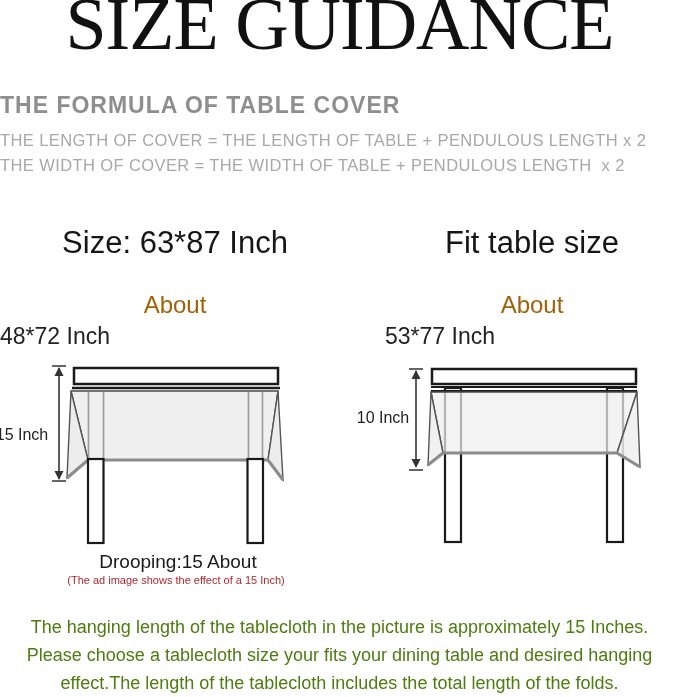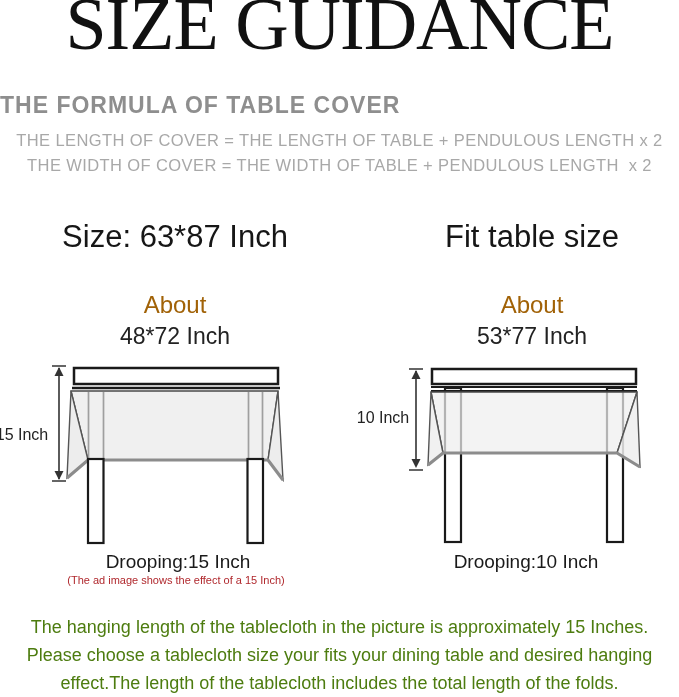--- a/index.html
+++ b/index.html
@@ -14,28 +14,28 @@
     font-family:"Liberation Serif","DejaVu Serif",serif;
     font-size:74px;line-height:74px;letter-spacing:-1px;color:#111;
     white-space:nowrap;
   }
   #formula-heading{
     top:92px;left:0;width:679px;text-align:left;
     font-size:23px;font-weight:bold;color:#8e8e8e;letter-spacing:1px;
     white-space:nowrap;
   }
   .formula-line{
-    left:0;width:679px;text-align:center;font-size:16.5px;
+    left:0;width:679px;font-size:16.5px;
     color:#a8a8a8;letter-spacing:.4px;white-space:pre;
   }
   #formula-line-1{top:131px;}
   #formula-line-2{top:156px;}
-  .col-heading{font-size:31px;color:#161616;text-align:center;white-space:nowrap;}
+  .col-heading{font-size:31px;color:#161616;text-align:center;white-space:nowrap;margin-top:6px;}
   .about-label{font-size:24px;color:#a16207;text-align:center;white-space:nowrap;}
-  .size-value{font-size:23px;color:#222;text-align:center;white-space:nowrap;}
+  .size-value{font-size:23px;color:#222;text-align:left;white-space:nowrap;}
   .col-left{left:0;width:350px;}
   .col-right{left:385px;width:294px;}
   .row-heading{top:219px;}
   .row-about{top:291px;}
   .row-size{top:323px;}
   .figure{top:358px;}
   #figure-left{left:0;}
   #figure-right{left:349px;}
   .drooping-label{top:551px;width:300px;text-align:center;font-size:19px;color:#1a1a1a;white-space:nowrap;}
   #drooping-left{left:28px;}
@@ -120,22 +120,21 @@
     <rect x="83" y="11" width="204" height="15" fill="#fff" stroke="#1a1a1a" stroke-width="2.5"></rect>
     <line x1="82" y1="29" x2="288" y2="29" stroke="#1a1a1a" stroke-width="2.2"></line>
     <line x1="82" y1="33" x2="288" y2="33" stroke="#1a1a1a" stroke-width="2"></line>
 
     <polygon points="82,34 288,34 268,95 94,95" fill="rgba(238,238,238,0.72)" stroke="#4a4a4a" stroke-width="1.4"></polygon>
     <polygon points="82,34 94,95 79,107" fill="rgba(238,238,238,0.85)" stroke="#555" stroke-width="1.4"></polygon>
     <polygon points="288,34 268,95 291,109" fill="rgba(238,238,238,0.85)" stroke="#555" stroke-width="1.4"></polygon>
     <path d="M79,107 L94,95 L268,95 L291,109" fill="none" stroke="#8c8c8c" stroke-width="3.2"></path>
   </svg>
 
-  <div id="drooping-left" class="abs drooping-label">Drooping:15 Inch</div>
-  <div id="drooping-right" class="abs drooping-label">Drooping:10 Inch</div>
+  <div id="drooping-left" class="abs drooping-label">Drooping:15 About</div>
 
   <div id="ad-note" class="abs">(The ad image shows the effect of a 15 Inch)</div>
 
   <div id="footer-note" class="abs">
     <div class="footer-line">The hanging length of the tablecloth in the picture is approximately 15 Inches.</div>
     <div class="footer-line">Please choose a tablecloth size your fits your dining table and desired hanging</div>
     <div class="footer-line">effect.The length of the tablecloth includes the total length of the folds.</div>
   </div>
 
 </div>

